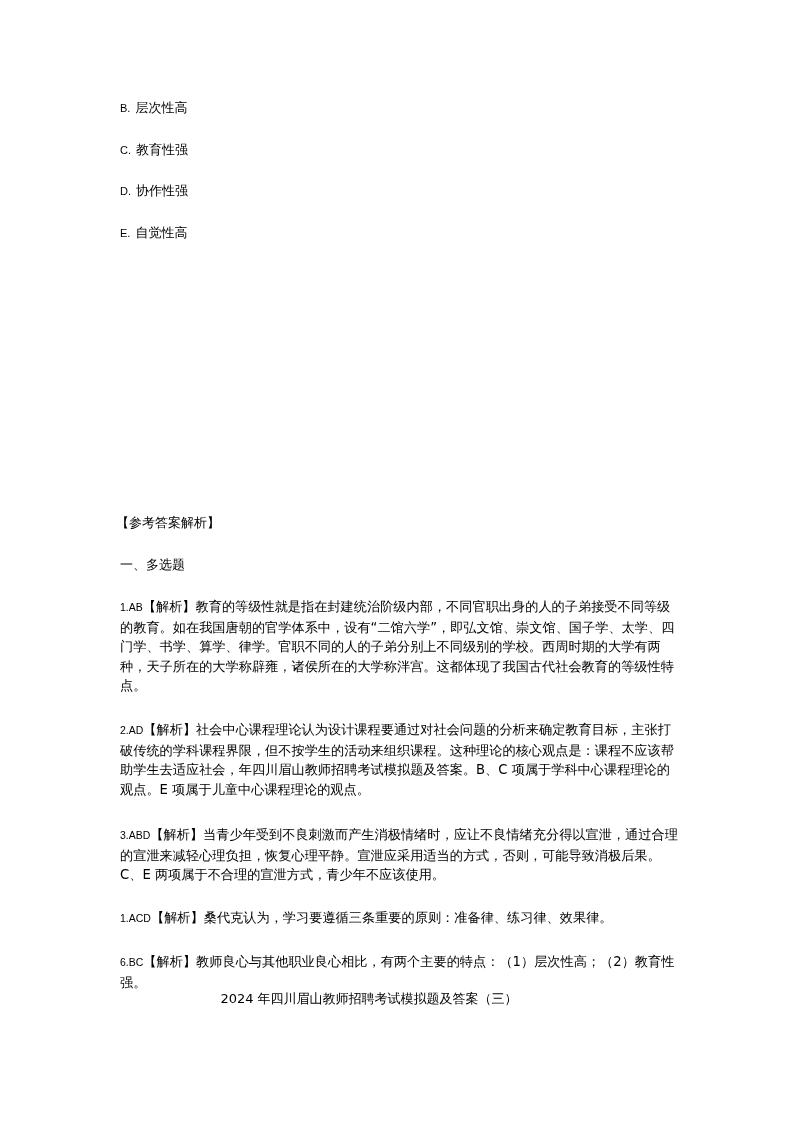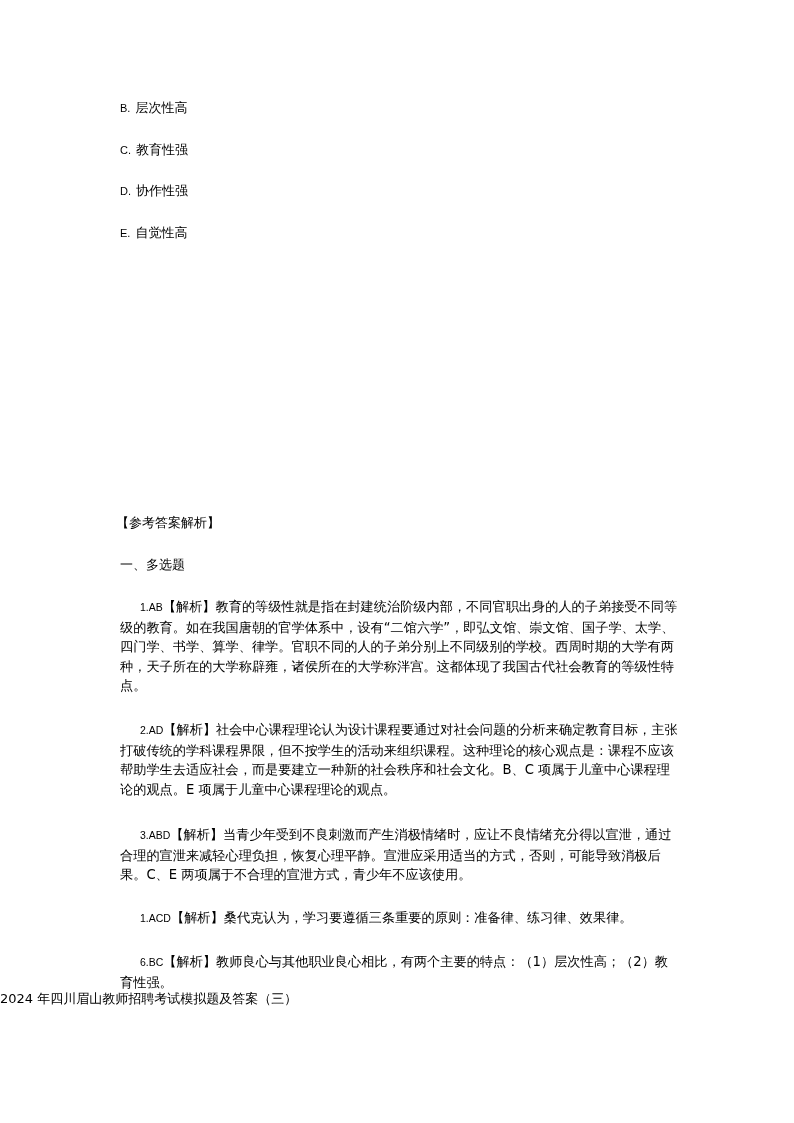--- a/index.html
+++ b/index.html
@@ -2,23 +2,23 @@
 <html><head>
   <meta charset="utf-8">
   <style>
     html, body { margin: 0; padding: 0; background: #ffffff; }
     body { width: 794px; height: 1123px; position: relative; overflow: hidden;
            font-family: "DejaVu Sans", "Liberation Sans", sans-serif; color: #000; }
     .opt { position: absolute; left: 120px; font-size: 13px; line-height: 16px; white-space: nowrap; }
     .opt .letter { font-family: "Liberation Sans", sans-serif; font-size: 11px; margin-right: 5px; }
     .heading { position: absolute; left: 116px; font-size: 13px; line-height: 16px; white-space: nowrap; }
     .para { position: absolute; left: 120px; width: 560px; font-size: 13.2px; line-height: 19.6px; }
-    .para .num { font-family: "Liberation Sans", sans-serif; font-size: 10.5px; margin-left: 20px; }
+    .para .num { font-family: "Liberation Sans", sans-serif; font-size: 10.5px; }
     .para .tag { font-weight: normal; }
-    .footer { position: absolute; left: 0; width: 738px; top: 991px; text-align: left;
+    .footer { position: absolute; left: 0; width: 738px; top: 991px; text-align: center;
               font-size: 13px; line-height: 16px; }
   </style>
 </head>
 <body>
 
 <div class="opt" style="top:100px;">
   <span class="letter">B.</span><span>层次性高</span>
 </div>
 <div class="opt" style="top:142px;">
   <span class="letter">C.</span><span>教育性强</span>
@@ -31,21 +31,21 @@
 </div>
 
 <div class="heading" style="top:515px;">【参考答案解析】</div>
 <div class="heading" style="top:557px; left:120px;">一、多选题</div>
 
 <div class="para" style="top:597px;">
   <span class="num">1.AB</span><span class="tag">【解析】</span><span>教育的等级性就是指在封建统治阶级内部，不同官职出身的人的子弟接受不同等级的教育。如在我国唐朝的官学体系中，设有“二馆六学”，即弘文馆、崇文馆、国子学、太学、四门学、书学、算学、律学。官职不同的人的子弟分别上不同级别的学校。西周时期的大学有两种，天子所在的大学称辟雍，诸侯所在的大学称泮宫。这都体现了我国古代社会教育的等级性特点。</span>
 </div>
 
 <div class="para" style="top:720px;">
-  <span class="num">2.AD</span><span class="tag">【解析】</span><span>社会中心课程理论认为设计课程要通过对社会问题的分析来确定教育目标，主张打破传统的学科课程界限，但不按学生的活动来组织课程。这种理论的核心观点是：课程不应该帮助学生去适应社会，而是要建立一种新的社会秩序和社会文化。B、C 项属于儿童中心课程理论的观点。E 项属于儿童中心课程理论的观点。</span>
+  <span class="num">2.AD</span><span class="tag">【解析】</span><span>社会中心课程理论认为设计课程要通过对社会问题的分析来确定教育目标，主张打破传统的学科课程界限，但不按学生的活动来组织课程。这种理论的核心观点是：课程不应该帮助学生去适应社会，年四川眉山教师招聘考试模拟题及答案。B、C 项属于学科中心课程理论的观点。E 项属于儿童中心课程理论的观点。</span>
 </div>
 
 <div class="para" style="top:825px;">
   <span class="num">3.ABD</span><span class="tag">【解析】</span><span>当青少年受到不良刺激而产生消极情绪时，应让不良情绪充分得以宣泄，通过合理的宣泄来减轻心理负担，恢复心理平静。宣泄应采用适当的方式，否则，可能导致消极后果。C、E 两项属于不合理的宣泄方式，青少年不应该使用。</span>
 </div>
 
 <div class="para" style="top:908px;">
   <span class="num">1.ACD</span><span class="tag">【解析】</span><span>桑代克认为，学习要遵循三条重要的原则：准备律、练习律、效果律。</span>
 </div>
 

